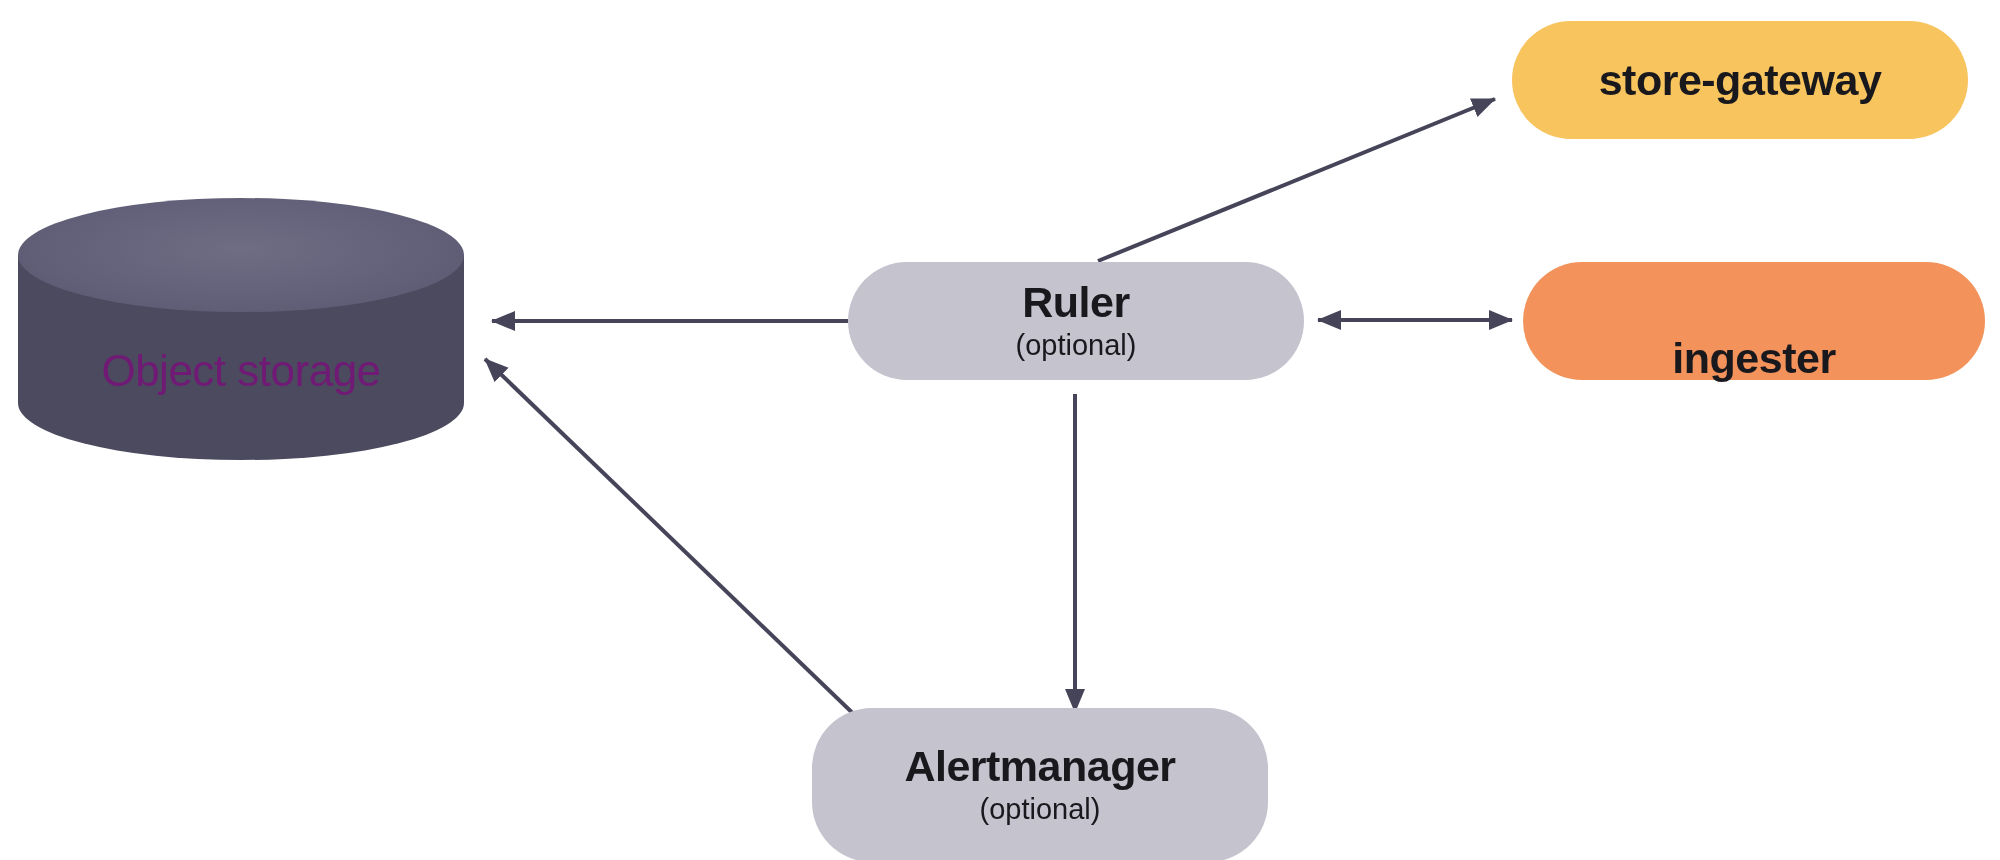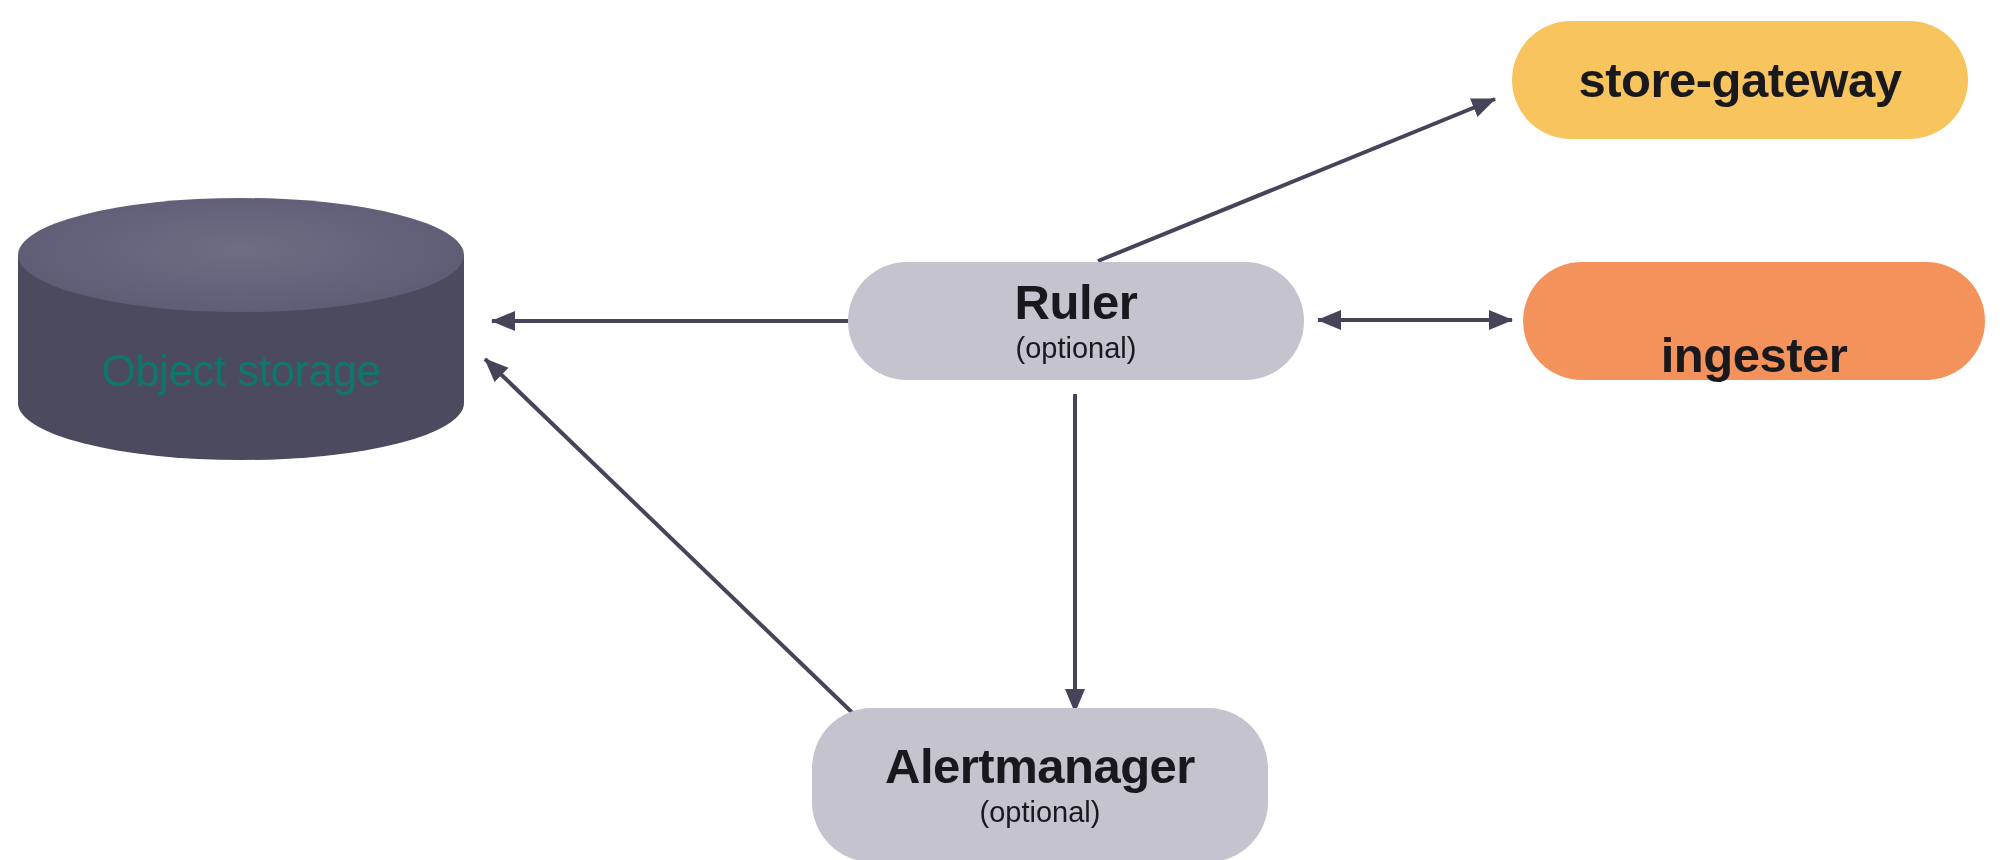--- a/index.html
+++ b/index.html
@@ -19,21 +19,21 @@
   }
   .node { position: absolute; }
   .pill {
     border-radius: 60px;
     display: flex;
     flex-direction: column;
     align-items: center;
     justify-content: center;
   }
   .pill-label {
-    font-size: 49px;
+    font-size: 43px;
     font-weight: 600;
     letter-spacing: -0.5px;
     line-height: 1.0;
     color: #18181d;
   }
   .pill-sublabel {
     font-size: 29px;
     font-weight: 500;
     line-height: 1.1;
     margin-top: 6px;
@@ -91,21 +91,21 @@
         <line x1="864" y1="724" x2="485" y2="359" stroke="#454459" stroke-width="4" marker-end="url(#ah-end)"></line>
         <line x1="1098" y1="261" x2="1495" y2="99" stroke="#454459" stroke-width="4" marker-end="url(#ah-end)"></line>
         <line x1="1318" y1="320" x2="1512" y2="320" stroke="#454459" stroke-width="4" marker-end="url(#ah-end)" marker-start="url(#ah-start)"></line>
         <line x1="1075" y1="394" x2="1075" y2="712" stroke="#454459" stroke-width="4" marker-end="url(#ah-end)"></line>
       </g>
   </svg>
 
   <div class="node node-object-storage">
     <div class="cyl-body" style="background: rgb(75, 74, 95);"></div>
     <div class="cyl-top"></div>
-    <div class="cyl-label" style="color: #0f766e;">Object storage</div>
+    <div class="cyl-label" style="color: #701a75;">Object storage</div>
   </div>
 
   <div class="node pill node-ruler" style="background: rgb(196, 195, 206); color: rgb(24, 24, 29);">
     <div class="pill-label">Ruler</div>
     <div class="pill-sublabel">(optional)</div>
   </div>
 
   <div class="node pill node-store-gateway" style="background: rgb(248, 196, 94); color: rgb(24, 24, 29);">
     <div class="pill-label">store-gateway</div>
   </div>

